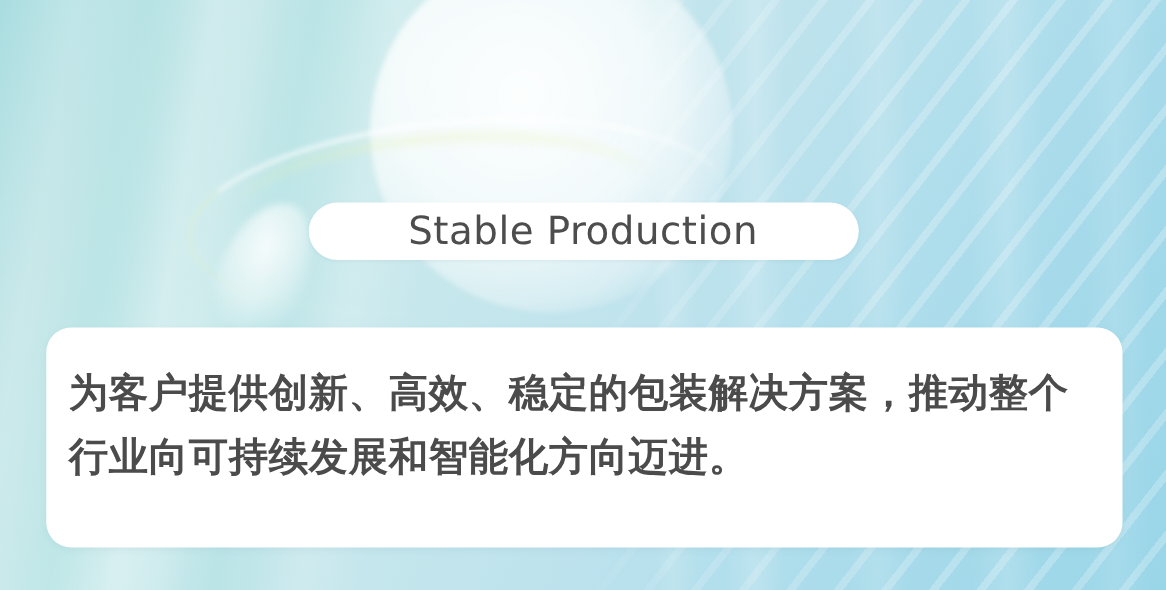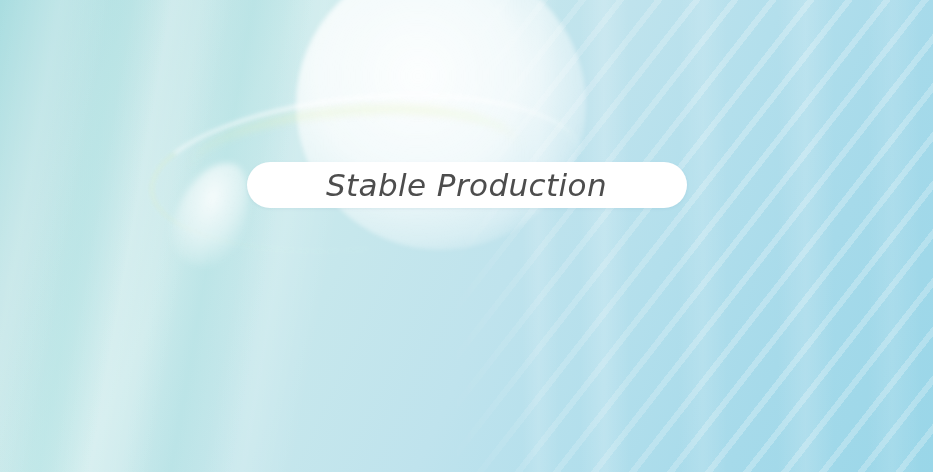--- a/index.html
+++ b/index.html
@@ -164,21 +164,20 @@
     box-sizing: border-box;
     box-shadow: 0 1px 3px rgba(90,140,160,0.10);
   }
   .pill-text {
     font-family: "DejaVu Sans", "Liberation Sans", sans-serif;
     font-size: 31px;
     font-weight: 400;
     color: #4d4d4d;
     letter-spacing: 0.4px;
     white-space: nowrap;
-    font-style: italic;
   }
 
   
   .card {
     position: absolute;
     left: 37px;
     top: 262px;
     width: 861px;
     height: 176px;
     background: #ffffff;
@@ -211,14 +210,17 @@
   <div class="bg-arc"></div>
   <div class="bg-drop"></div>
 
 
   <div class="pill-wrap">
     <div class="pill">
       <span class="pill-text">Stable Production</span>
     </div>
   </div>
 
+  <div class="card">
+    <p class="card-text">为客户提供创新、高效、稳定的包装解决方案，推动整个行业向可持续发展和智能化方向迈进。</p>
+  </div>
 
 </div>
 
 </body></html>

